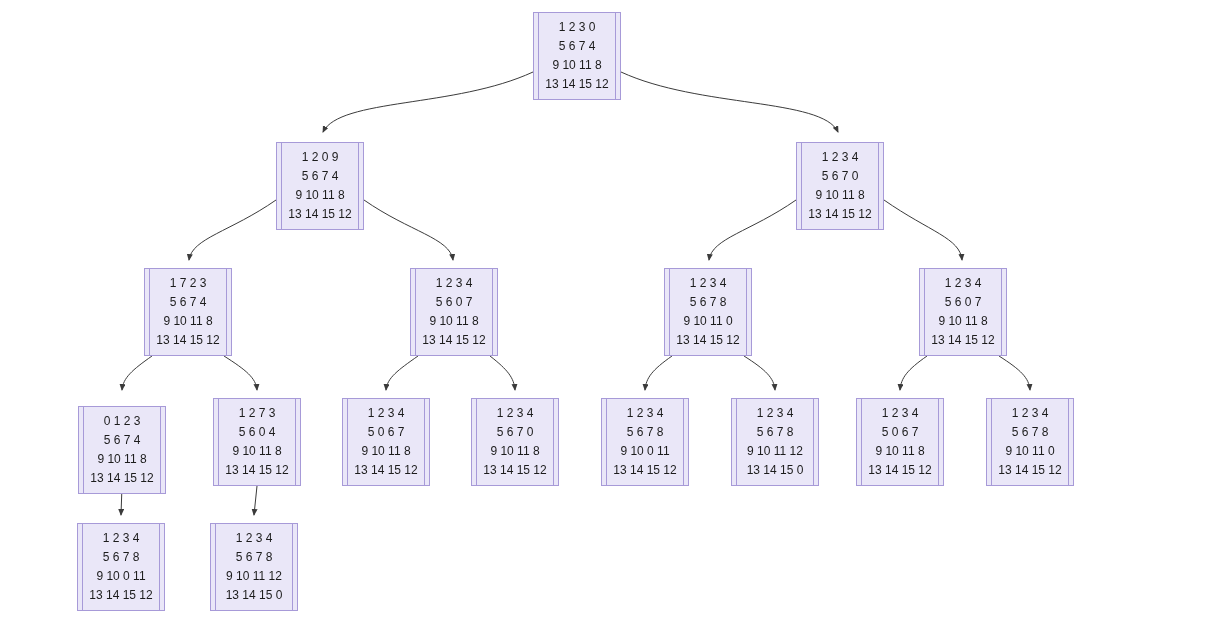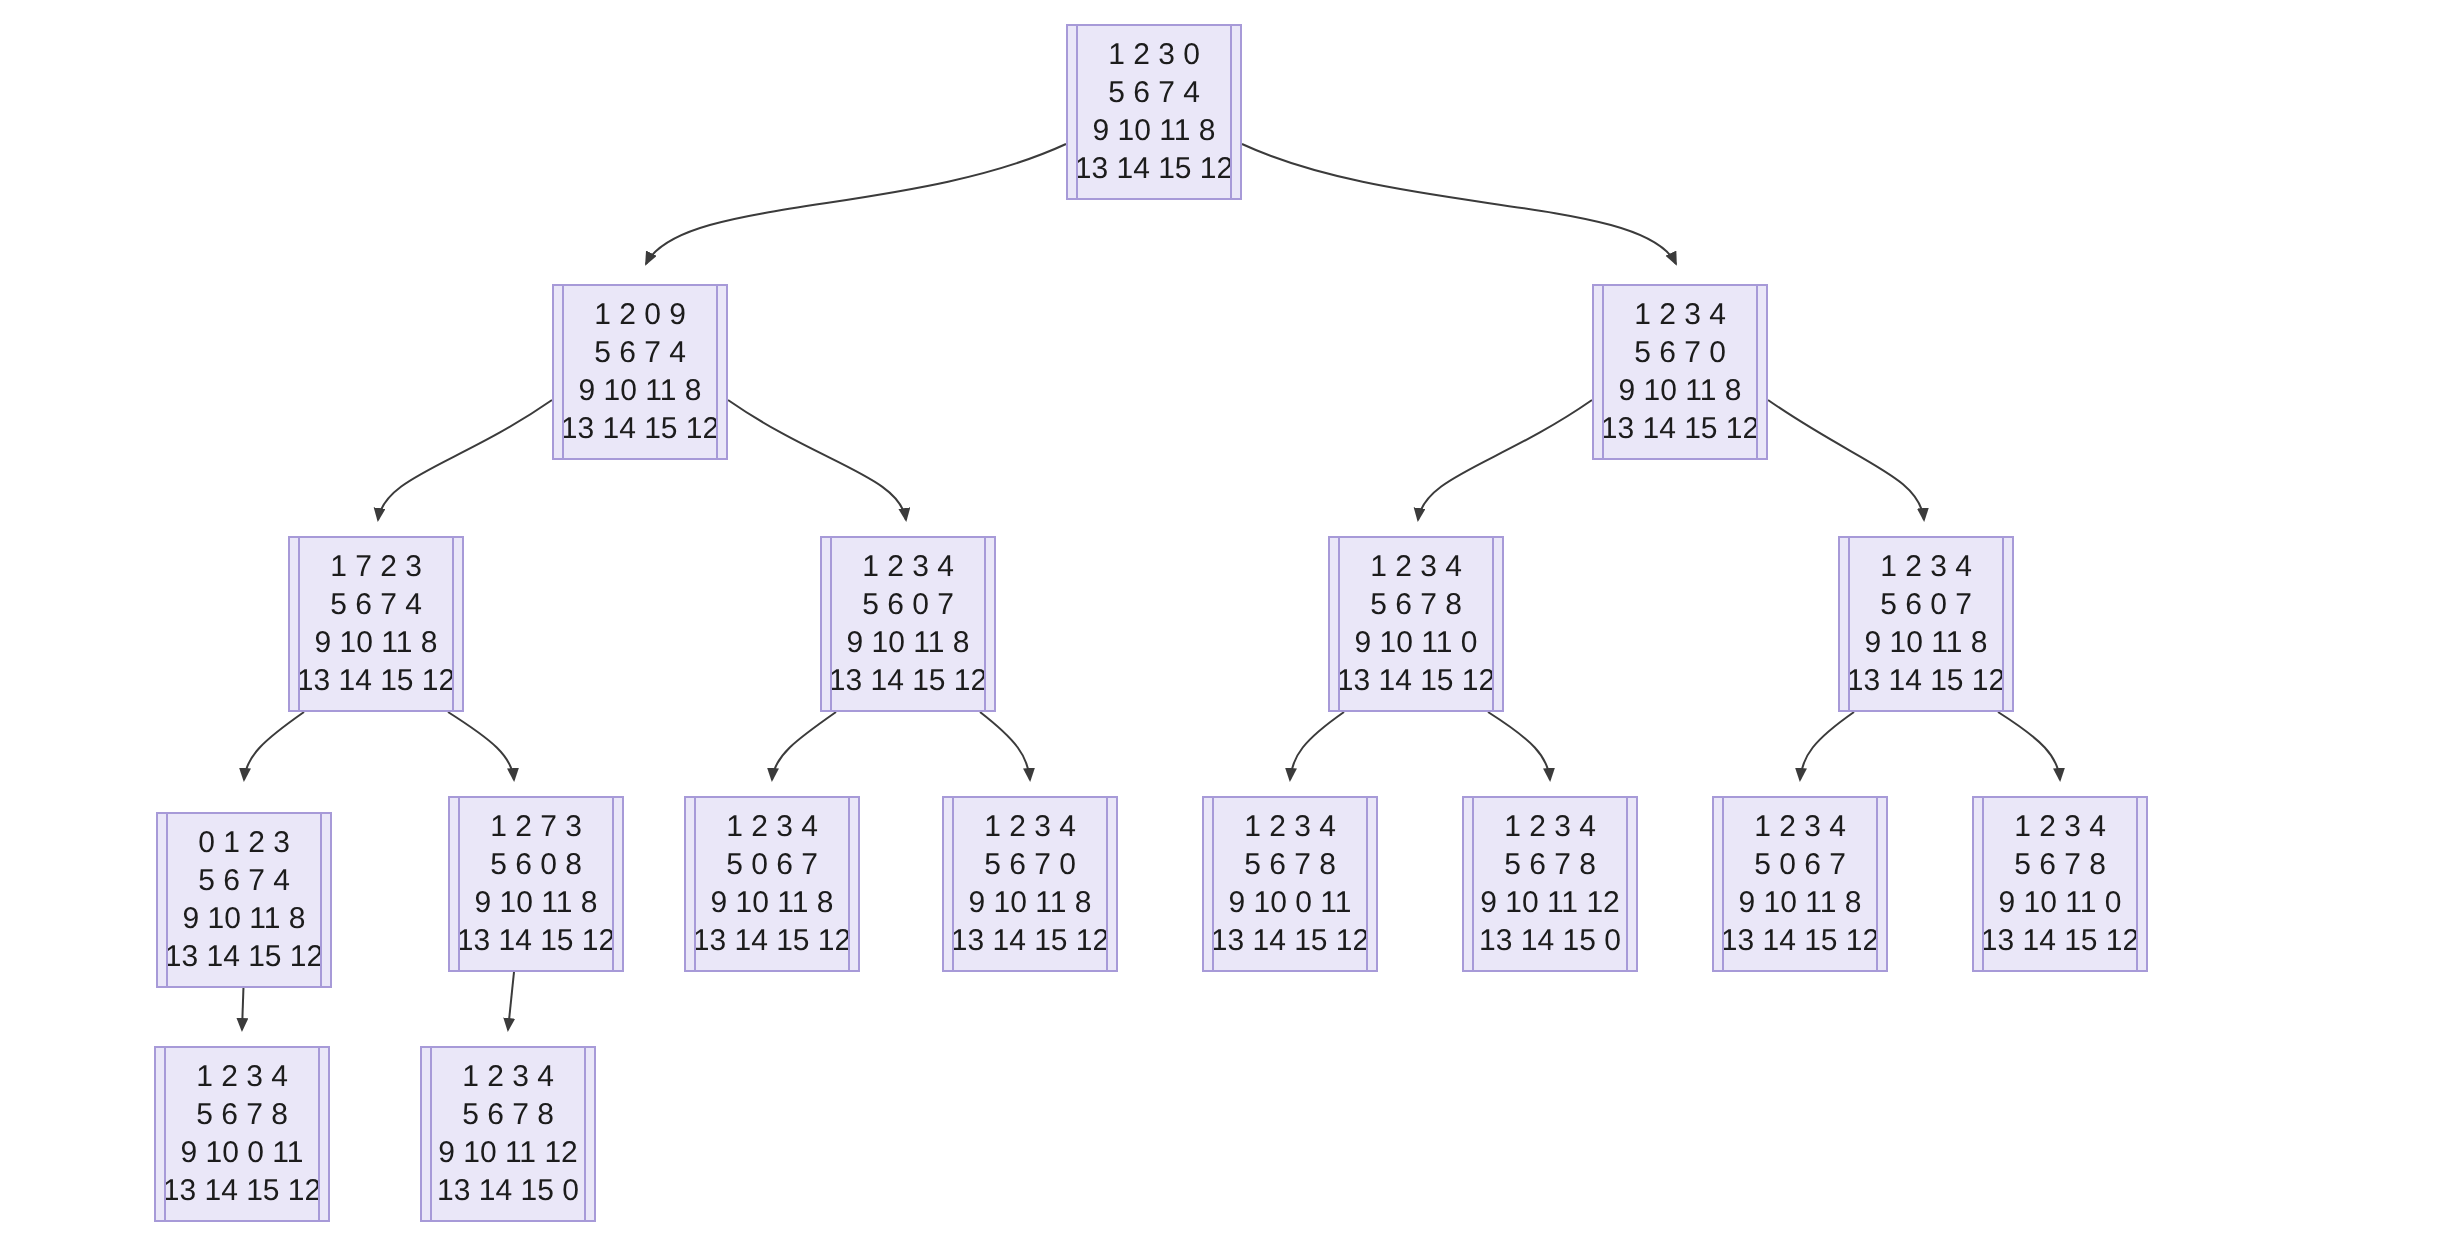--- a/index.html
+++ b/index.html
@@ -25,21 +25,21 @@
     position: absolute;
     width: 88px;
     height: 88px;
     box-sizing: border-box;
     background: #EAE7F8;
     border: 1px solid #A79AD8;
     display: flex;
     flex-direction: column;
     justify-content: center;
     align-items: center;
-    font-size: 15px;
+    font-size: 12px;
     line-height: 19px;
     color: #1c1c1c;
     text-align: center;
     white-space: nowrap;
   }
   
   .node::before, .node::after {
     content: "";
     position: absolute;
     top: 0;
@@ -131,23 +131,23 @@
     <span class="row">13 14 15 12</span>
   </div>
 
   <div class="node" style="left:78px; top:406px">
     <span class="row">0 1 2 3</span>
     <span class="row">5 6 7 4</span>
     <span class="row">9 10 11 8</span>
     <span class="row">13 14 15 12</span>
   </div>
 
-  <div class="node" style="left:224px; top:398px">
+  <div class="node" style="left:213px; top:398px">
     <span class="row">1 2 7 3</span>
-    <span class="row">5 6 0 8</span>
+    <span class="row">5 6 0 4</span>
     <span class="row">9 10 11 8</span>
     <span class="row">13 14 15 12</span>
   </div>
 
   <div class="node" style="left:342px; top:398px">
     <span class="row">1 2 3 4</span>
     <span class="row">5 0 6 7</span>
     <span class="row">9 10 11 8</span>
     <span class="row">13 14 15 12</span>
   </div>

